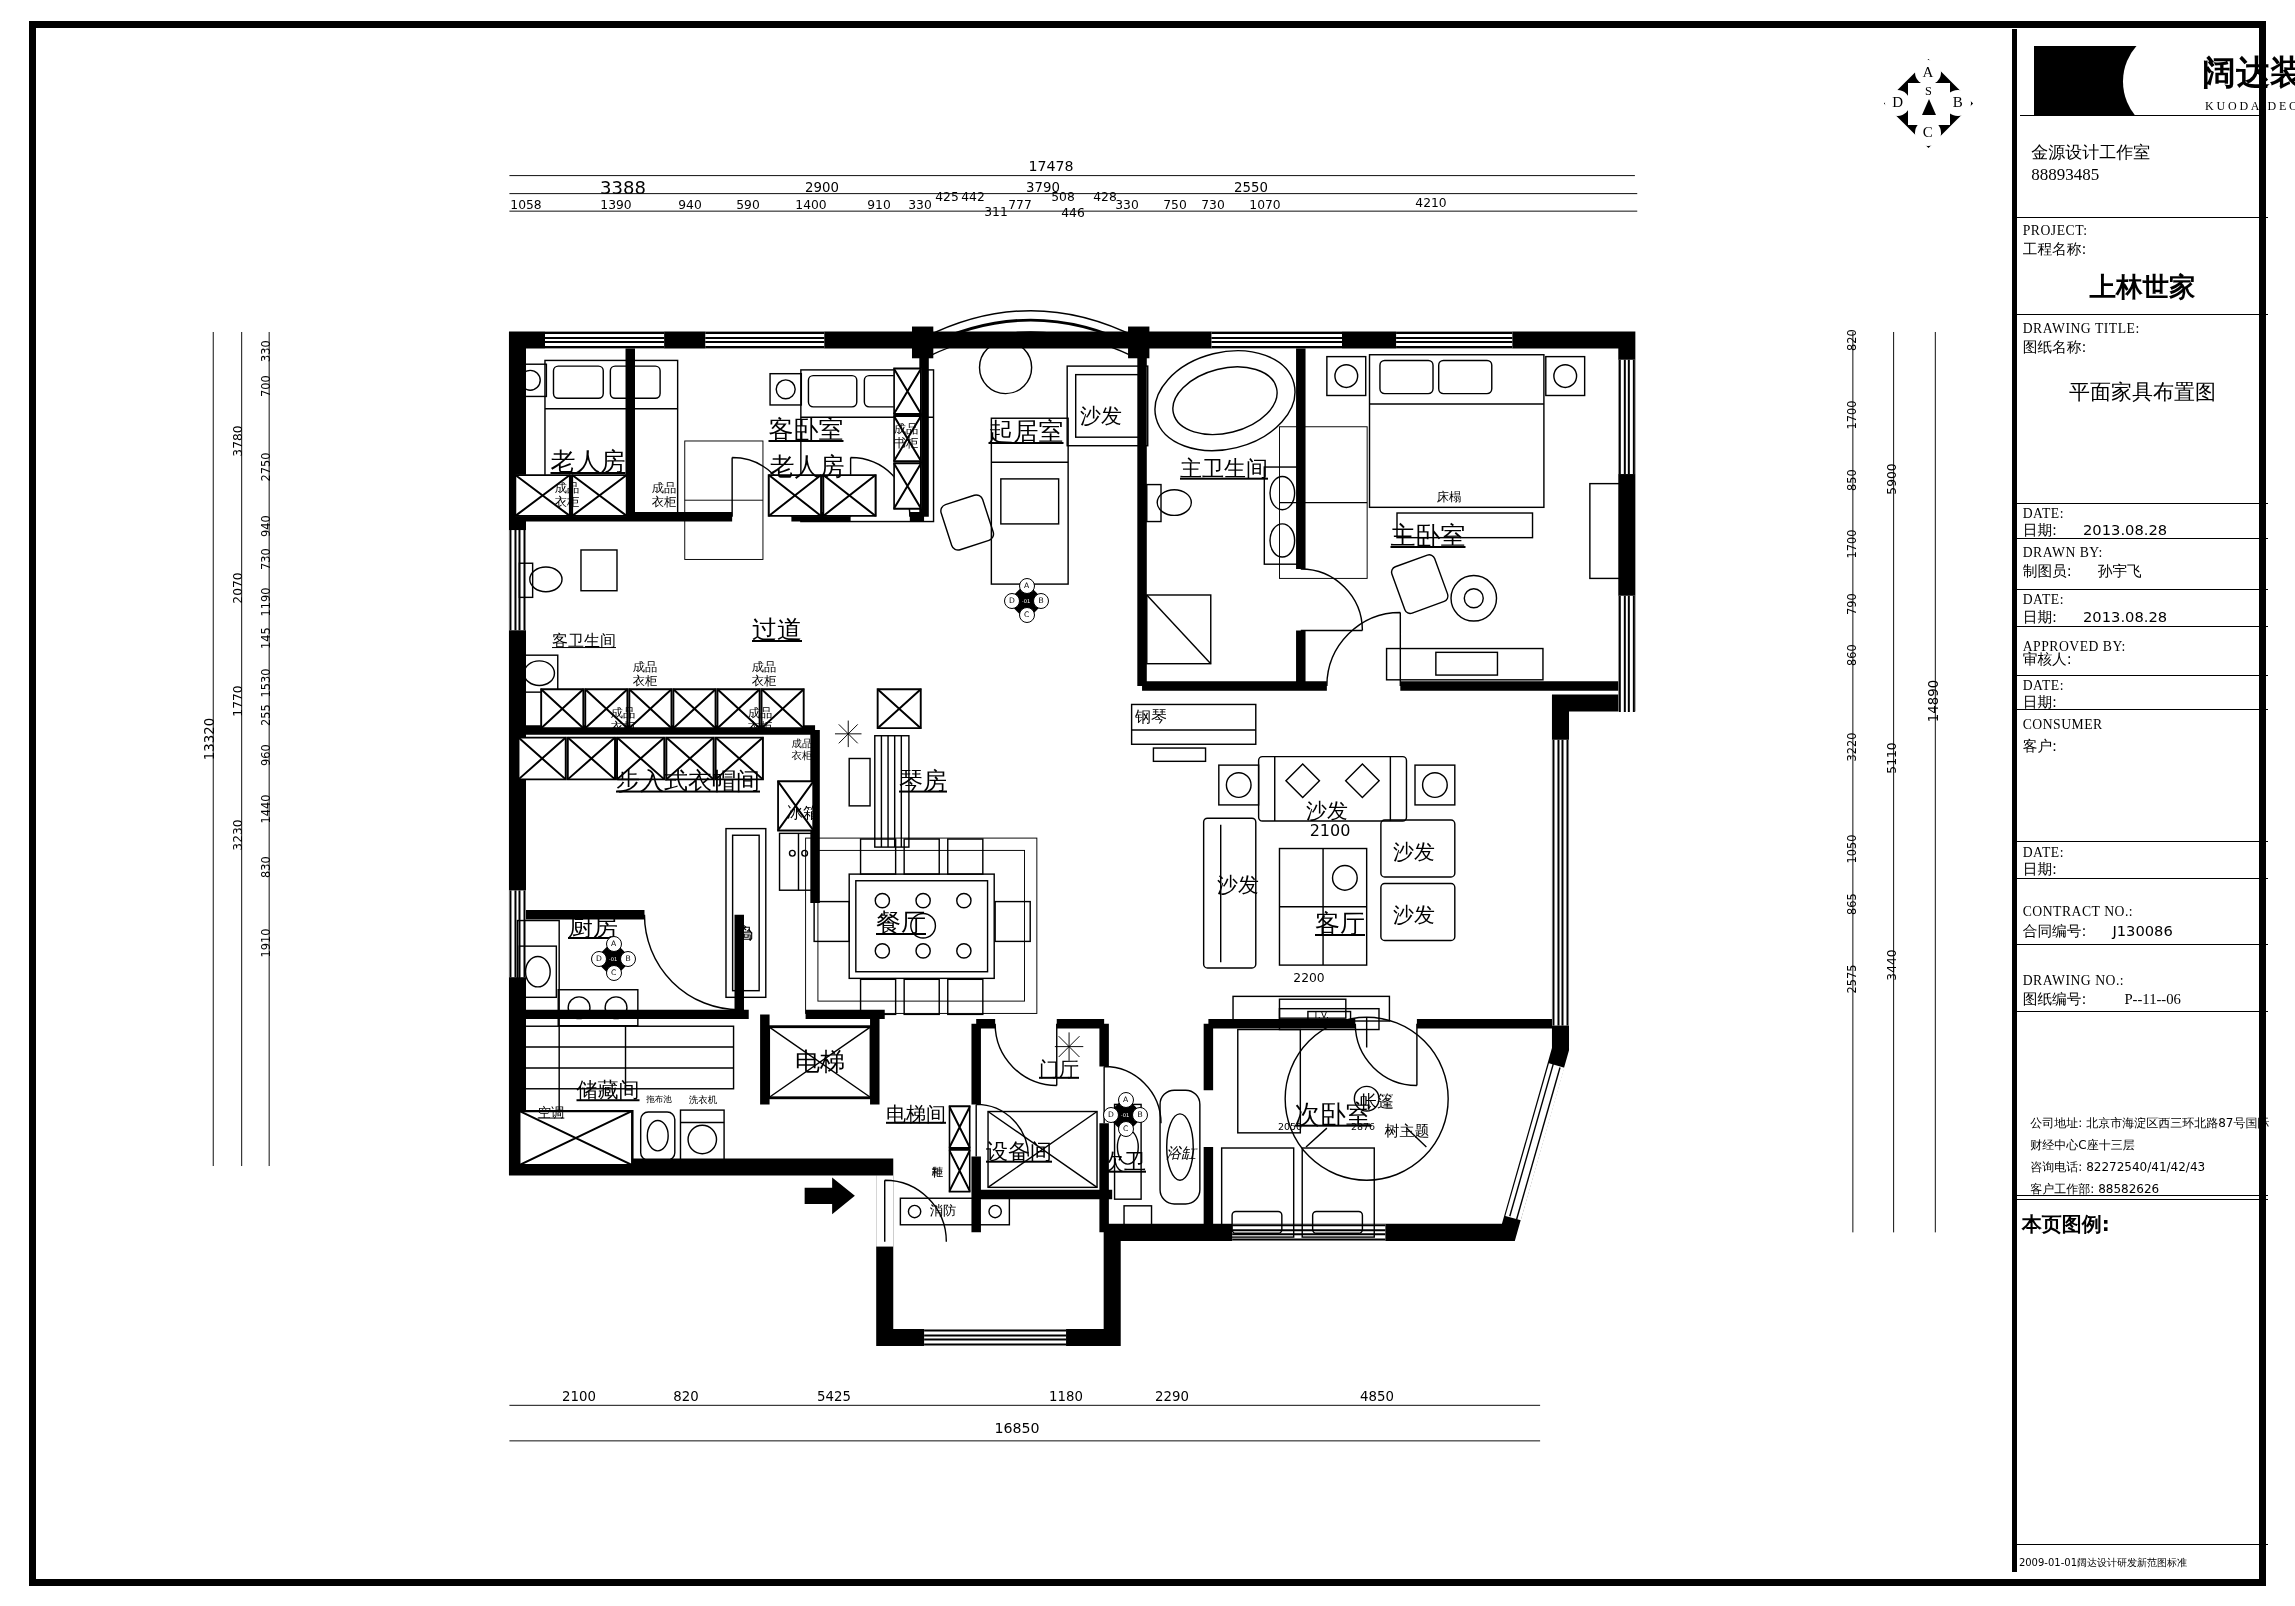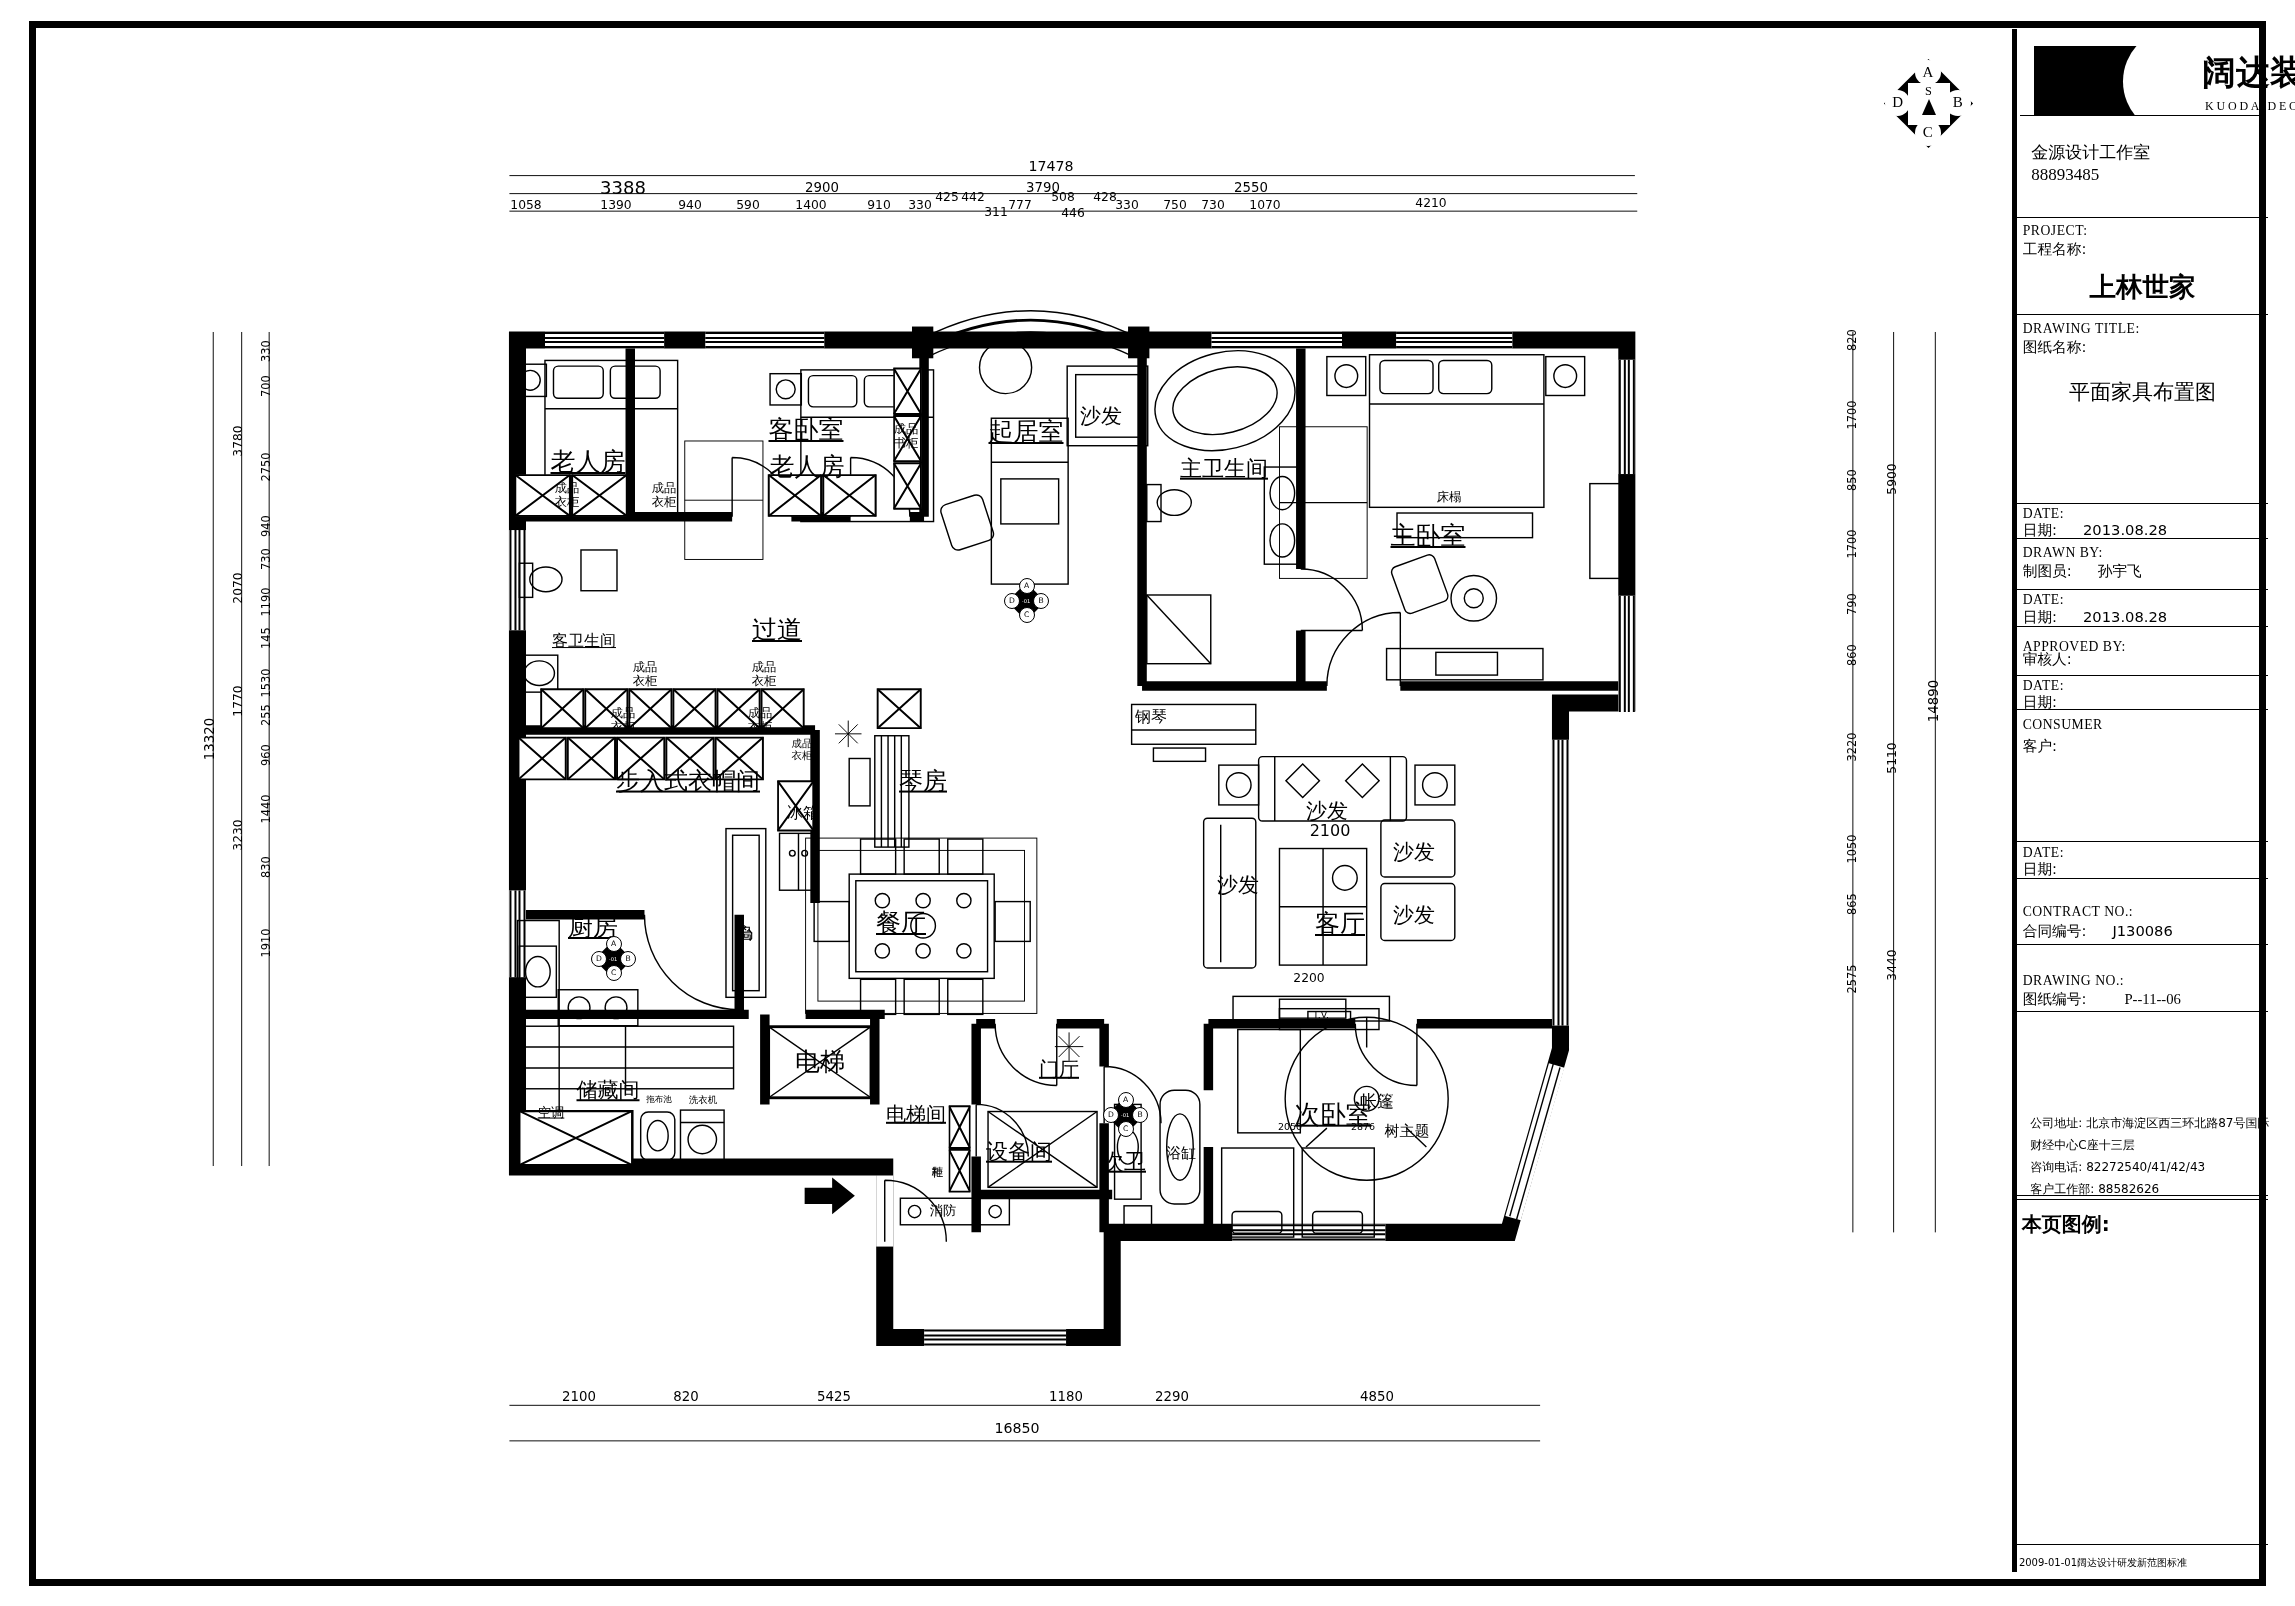--- a/index.html
+++ b/index.html
@@ -398,21 +398,21 @@
       <div class="pl" style="left: 608px; top: 1091px; font-size: 21px; text-decoration: underline; transform: translate(-50%, -50%);">储藏间</div>
       <div class="pl" style="left: 551px; top: 1113px; font-size: 13.3px; transform: translate(-50%, -50%); text-decoration: underline;">空调</div>
       <div class="pl" style="left: 659px; top: 1100px; font-size: 8.5px; transform: translate(-50%, -50%);">拖布池</div>
       <div class="pl" style="left: 703px; top: 1100px; font-size: 9.5px; transform: translate(-50%, -50%);">洗衣机</div>
       <div class="pl" style="left: 820px; top: 1062px; font-size: 25px; transform: translate(-50%, -50%);">电梯</div>
       <div class="pl" style="left: 916px; top: 1114px; font-size: 20px; text-decoration: underline; transform: translate(-50%, -50%);">电梯间</div>
       <div class="pl" style="left: 937px; top: 1157px; font-size: 11.4px; writing-mode: vertical-rl; transform: translate(-50%, -50%);">鞋柜</div>
       <div class="pl" style="left: 1019px; top: 1152px; font-size: 22px; text-decoration: underline; transform: translate(-50%, -50%);">设备间</div>
       <div class="pl" style="left: 1048px; top: 1069px; font-size: 20px; text-decoration: underline; transform: translate(-50%, -50%); margin-left: 11px;">门厅</div>
       <div class="pl" style="left: 1124px; top: 1162px; font-size: 22px; text-decoration: underline; transform: translate(-50%, -50%);">次卫</div>
-      <div class="pl" style="left: 1181px; top: 1153px; font-size: 15px; transform: translate(-50%, -50%);">浴缸</div>
+      <div class="pl" style="left: 1181px; top: 1153px; font-size: 15px; transform: translate(-50%, -50%); font-style: italic;">浴缸</div>
       <div class="pl" style="left: 943px; top: 1211px; font-size: 13.3px; transform: translate(-50%, -50%);">消防</div>
       <div class="pl" style="left: 1333px; top: 1114px; font-size: 25.6px; text-decoration: underline; transform: translate(-50%, -50%);">次卧室</div>
       <div class="pl" style="left: 1377px; top: 1102px; font-size: 17px; transform: translate(-50%, -50%);">帐篷</div>
       <div class="pl" style="left: 1407px; top: 1131px; font-size: 15px; transform: translate(-50%, -50%);">树主题</div>
       <div class="pl" style="left: 1321px; top: 1015px; font-size: 9.5px; transform: translate(-50%, -50%);">T.V.</div>
       <div class="pl" style="left: 1290px; top: 1127px; font-size: 9.5px; transform: translate(-50%, -50%);">2050</div>
       <div class="pl" style="left: 1363px; top: 1127px; font-size: 9.5px; transform: translate(-50%, -50%);">2876</div>
       <div class="pl" style="left: 1043px; top: 167px; font-size: 14.2px; transform: translate(-50%, -50%); margin-left: 8px;">17478</div>
       <div class="pl" style="left: 623px; top: 188px; font-size: 18px; transform: translate(-50%, -50%);">3388</div>
       <div class="pl" style="left: 822px; top: 188px; font-size: 13.3px; transform: translate(-50%, -50%);">2900</div>

